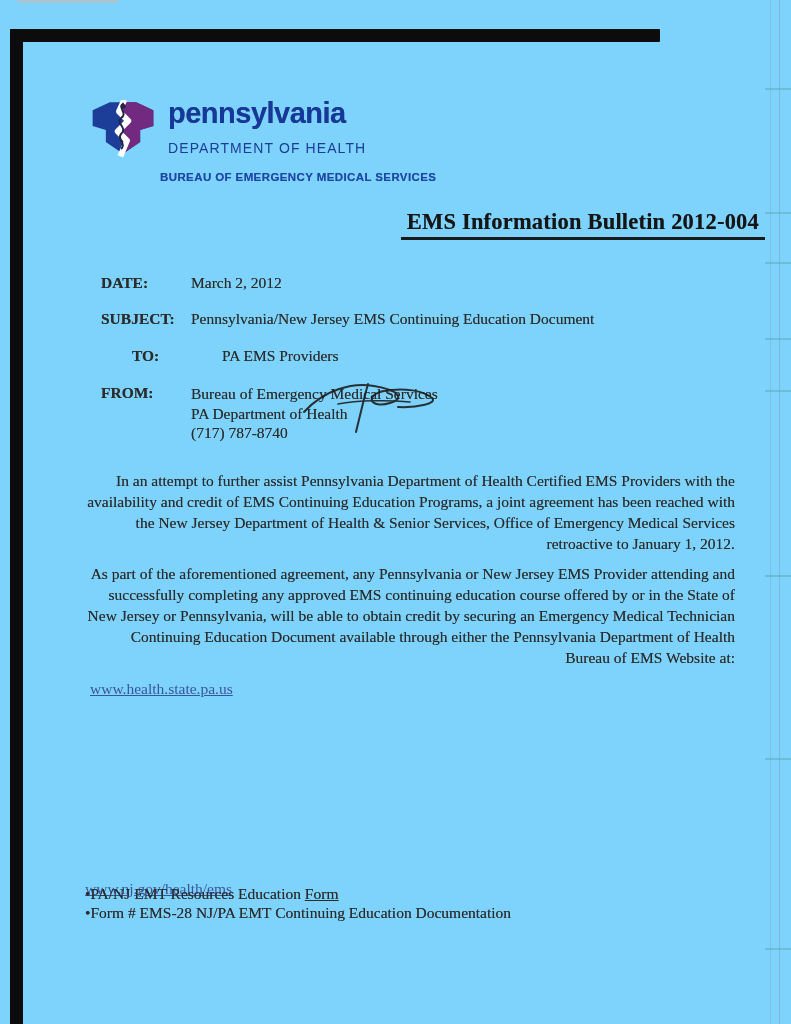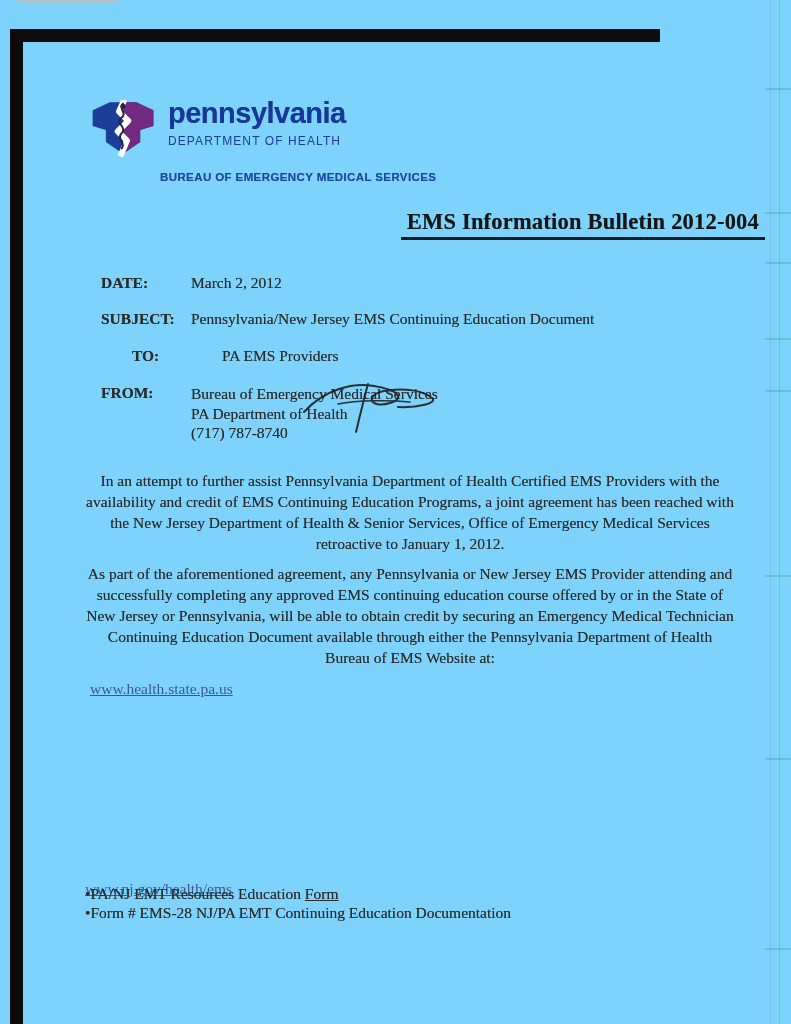--- a/index.html
+++ b/index.html
@@ -21,21 +21,21 @@
 
   
   .vrule{position:absolute;top:0;height:1024px;width:1px;background:rgba(130,160,185,.38);}
   .tick{position:absolute;height:2px;width:26px;right:0;background:rgba(90,175,185,.55);}
 
   
   #logo{position:absolute;left:90px;top:98px;display:flex;align-items:flex-start;}
   #keystone{width:66px;height:68px;margin-top:2px;}
   #logo-text{margin-left:12px;font-family:"Liberation Sans","DejaVu Sans",sans-serif;}
   #brand{font-size:29px;font-weight:bold;color:#16389b;letter-spacing:-0.5px;line-height:30px;}
-  #dept{font-size:12px;color:#1d3c96;letter-spacing:1.1px;margin-top:6px;}
+  #dept{font-size:14px;color:#1d3c96;letter-spacing:1.1px;margin-top:12px;}
   #bureau{
     position:absolute;left:160px;top:171px;
     font-family:"Liberation Sans","DejaVu Sans",sans-serif;
     font-size:11.5px;font-weight:bold;color:#1e46a5;letter-spacing:0.4px;
     text-shadow:0 0 0.5px rgba(30,70,165,.6);
   }
 
   
   #title-wrap{position:absolute;left:25px;top:209px;width:740px;text-align:right;}
   #title{
@@ -46,21 +46,21 @@
   
   #meta{position:absolute;left:85px;top:274px;width:650px;font-size:15.5px;}
   .meta-row{position:absolute;left:16px;display:flex;}
   .meta-label{font-weight:bold;width:90px;flex:0 0 90px;}
   .meta-value{white-space:nowrap;}
   .from-lines div{line-height:19.5px;}
 
   #signature{position:absolute;left:298px;top:378px;width:148px;height:56px;opacity:.88;}
 
   
-  .para{position:absolute;left:85px;width:650px;font-size:15.5px;line-height:21px;text-align:center;}
+  .para{position:absolute;left:85px;width:650px;font-size:15.5px;line-height:21px;text-align:right;}
   .link{color:#3a5699;text-decoration:underline;cursor:pointer;}
   .link-line{position:absolute;font-size:15.5px;}
   .bullets{position:absolute;left:85px;font-size:15.5px;line-height:18.6px;}
   .u{text-decoration:underline;}
 </style>
 </head>
 <body>
 
 <div id="page">
 

